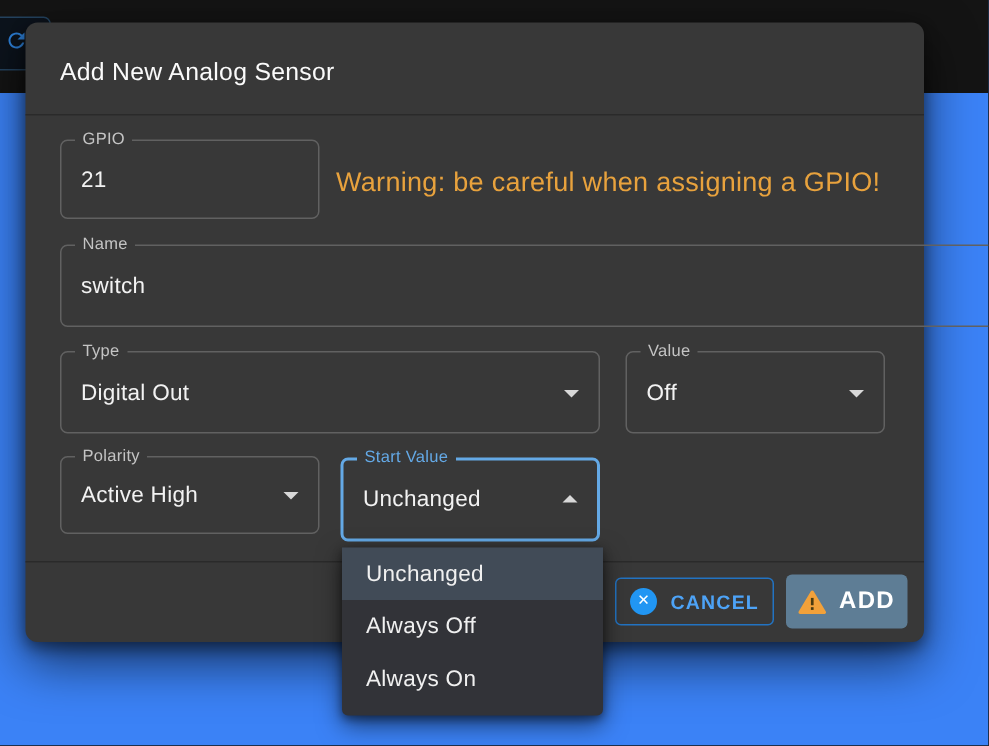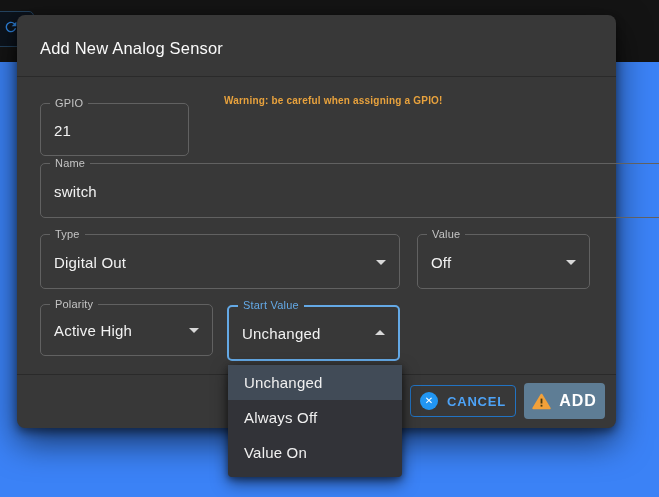--- a/index.html
+++ b/index.html
@@ -27,21 +27,21 @@
                font-size:11px;line-height:13px;color:#c4c4c4;letter-spacing:.2px;}
   .field-value{position:absolute;left:13px;top:50%;transform:translateY(-50%);
                font-size:15px;font-weight:500;color:#f2f2f2;letter-spacing:.2px;white-space:nowrap;}
   .caret{position:absolute;right:13px;top:50%;width:0;height:0;
          border-left:5px solid transparent;border-right:5px solid transparent;}
   .caret.down{border-top:5px solid #d8d8d8;transform:translateY(-40%);}
   .caret.up{border-bottom:5px solid #d8d8d8;transform:translateY(-60%);}
   .field.focused{border:2px solid #64a9e6;padding-left:20px;}
   .field.focused .field-label{color:#64a9e6;top:-8px;}
 
-  .warning-text{position:absolute;left:207px;top:80px;font-size:10px;font-weight:700;
+  .warning-text{position:absolute;left:207px;top:96px;font-size:18px;font-weight:400;
                 color:#e8a23d;letter-spacing:.2px;white-space:nowrap;}
 
   
   .btn{position:absolute;display:flex;align-items:center;justify-content:center;
        border-radius:4px;cursor:pointer;}
   .btn-cancel{left:393px;top:370px;width:106px;height:32px;border:1px solid #2273c2;
               background:transparent;gap:9px;}
   .btn-cancel .btn-label{color:#4da3f7;font-size:13px;font-weight:700;letter-spacing:.8px;}
   .cancel-circle{width:18px;height:18px;border-radius:50%;background:#2196f3;color:#fff;
                  font-size:10px;font-weight:700;display:flex;align-items:center;justify-content:center;line-height:1;}
@@ -67,21 +67,21 @@
       <svg width="16" height="16" viewBox="0 0 24 24">
         <path fill="#2d7fd6" d="M17.65 6.35A7.95 7.95 0 0 0 12 4c-4.42 0-7.99 3.58-8 8s3.57 8 8 8c3.73 0 6.84-2.55 7.73-6h-2.08c-.82 2.33-3.04 4-5.65 4-3.31 0-6-2.69-6-6s2.69-6 6-6c1.66 0 3.14.69 4.22 1.78L13 11h7V4l-2.35 2.35z"></path>
       </svg>
     </span>
   </div>
 
   <div class="modal">
     <div class="dialog-title">Add New Analog Sensor</div>
     <div class="divider d1"></div>
 
-    <div class="field" style="left:23px;top:88px;width:149px;height:53px;">
+    <div class="field" style="left:23px;top:78px;width:173px;height:53px;">
       <span class="field-label">GPIO</span>
       <span class="field-value">21</span>
     </div>
     <div class="warning-text">Warning: be careful when assigning a GPIO!</div>
 
     <div class="field" style="left:23px;top:148px;width:643px;height:55px;">
       <span class="field-label">Name</span>
       <span class="field-value">switch</span>
     </div>
 
@@ -123,15 +123,15 @@
           <rect x="8.6" y="11.8" width="1.8" height="1.8" fill="#4a3a10"></rect>
         </svg>
       </span>
       <span class="btn-label">ADD</span>
     </div>
   </div>
 
   <div class="menu">
     <div class="menu-item selected">Unchanged</div>
     <div class="menu-item">Always Off</div>
-    <div class="menu-item">Value On</div>
+    <div class="menu-item">Always On</div>
   </div>
 </div>
 
 </body></html>

